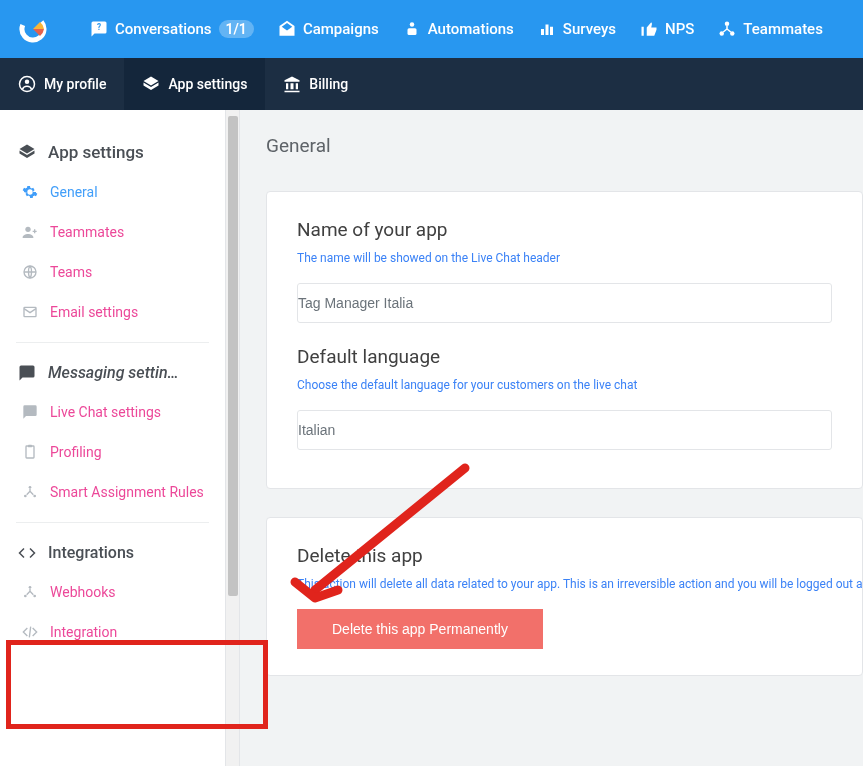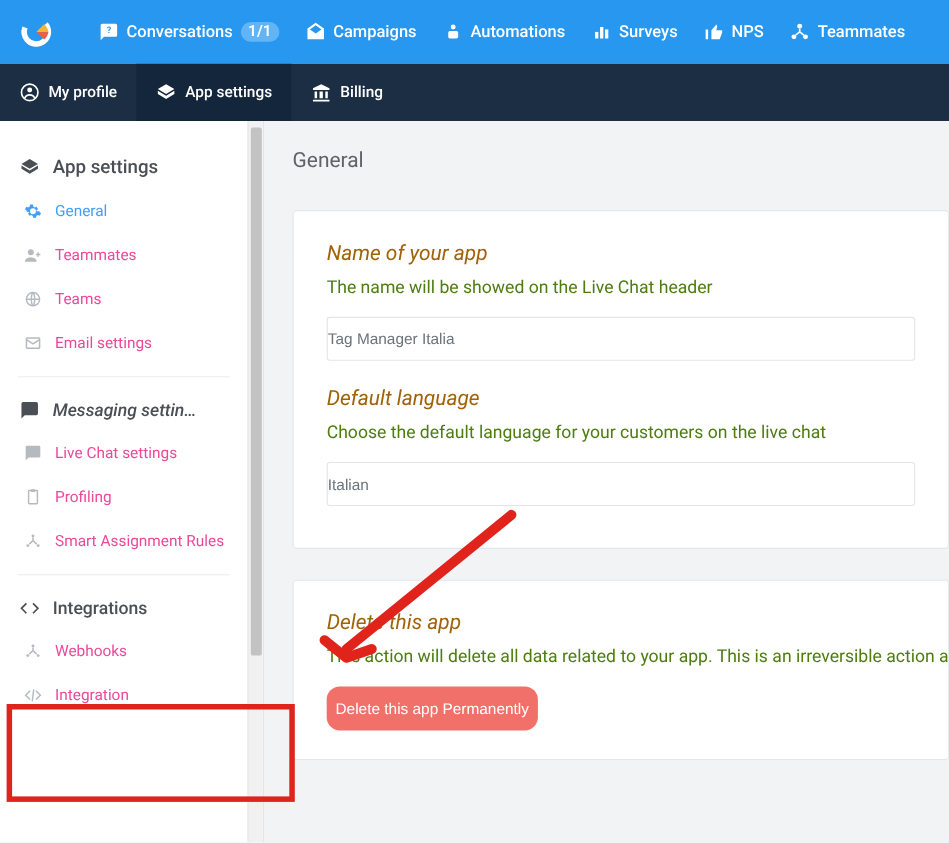--- a/index.html
+++ b/index.html
@@ -120,38 +120,38 @@
     font-size:19px; color:#5e6368; margin-bottom:34px; font-weight:400;
   }
   .card {
     background:#fff;
     border:1px solid #e3e5e8;
     border-radius:4px;
     padding:26px 30px;
     margin-bottom:28px;
     overflow:hidden;
   }
-  .section-head { font-size:19px; color:#a16207; margin-bottom:10px;font-style:italic; }
-  .section-sub { font-size:16px; color:#4d7c0f; margin-bottom:18px; }
+  .section-head { font-size:19px; color:#404040; margin-bottom:10px; }
+  .section-sub { font-size:12px; color:#3b82f6; margin-bottom:18px; }
   .field-input {
     width:100%;
     border:1px solid #e3e5e8;
     border-radius:3px;
     padding:11px 0;
     font-size:14px;
     color:#6b737a;
     background:#fff;
     margin-bottom:22px;
   }
   .btn-danger {
     background:#f2706a;
     color:#fff;
     border:none;
-    border-radius:12px;
-    padding:12px 8px;
+    border-radius:0;
+    padding:12px 35px;
     font-size:14px;
     cursor:pointer;
   }
   
   .arrow-overlay {
     position:absolute;
     z-index:30;
     pointer-events:none;
   }
 </style>

